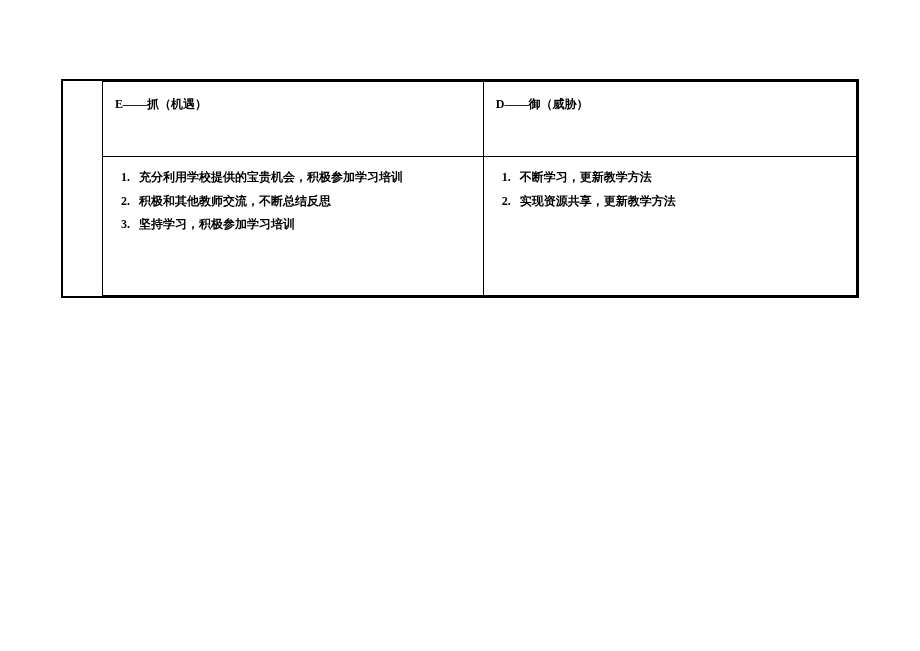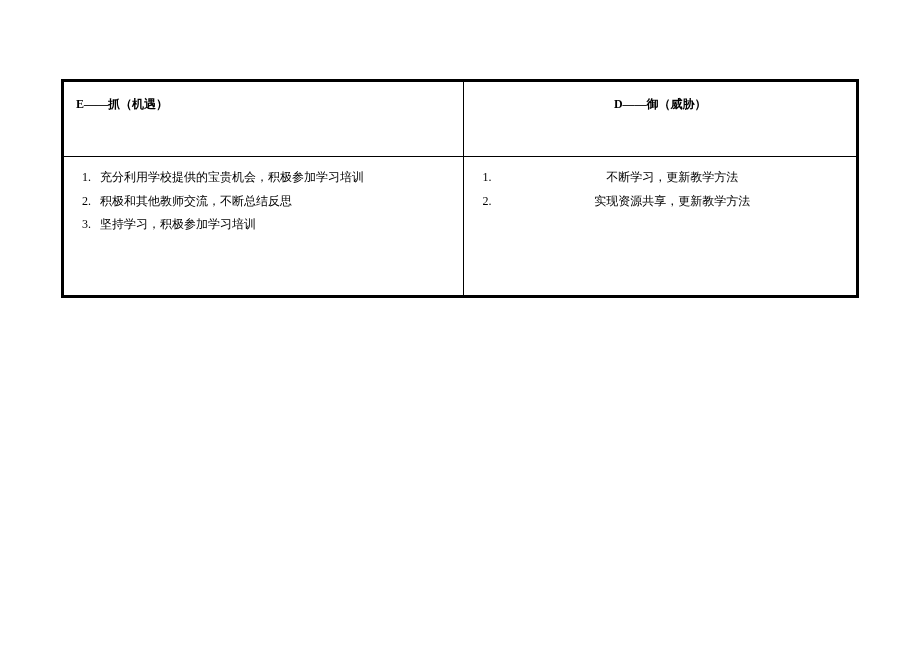--- a/index.html
+++ b/index.html
@@ -11,20 +11,21 @@
       background: #ffffff;
       font-family: "SimSun", "宋体", serif;
       width: 920px;
       height: 651px;
       padding: 0;
     }
     .table-container {
       margin: 79px 61px 16px 61px;
       border: 2px solid #000;
       border-top: 2px solid #000;
+      padding-left: 39px;
     }
     table {
       width: 100%;
       border-collapse: collapse;
       table-layout: fixed;
     }
     td {
       border: 1px solid #000;
       vertical-align: top;
       padding: 10px 12px;
@@ -38,31 +39,31 @@
       padding-top: 12px;
     }
     .content-cell {
       height: 139px;
       padding-top: 10px;
       padding-left: 12px;
     }
     ol {
       list-style-position: outside;
       padding-left: 18px;
+      font-weight: bold;
     }
     ol li {
       padding-left: 6px;
       margin-bottom: 2px;
     }
     .col-left {
       width: 50.5%;
     }
     .col-right {
       width: 49.5%;
-      text-align: center;
     }
   </style>
 </head>
 <body>
 
 <div class="table-container">
   <table>
     <tbody>
         <tr>
       <td class="header-cell col-left">

